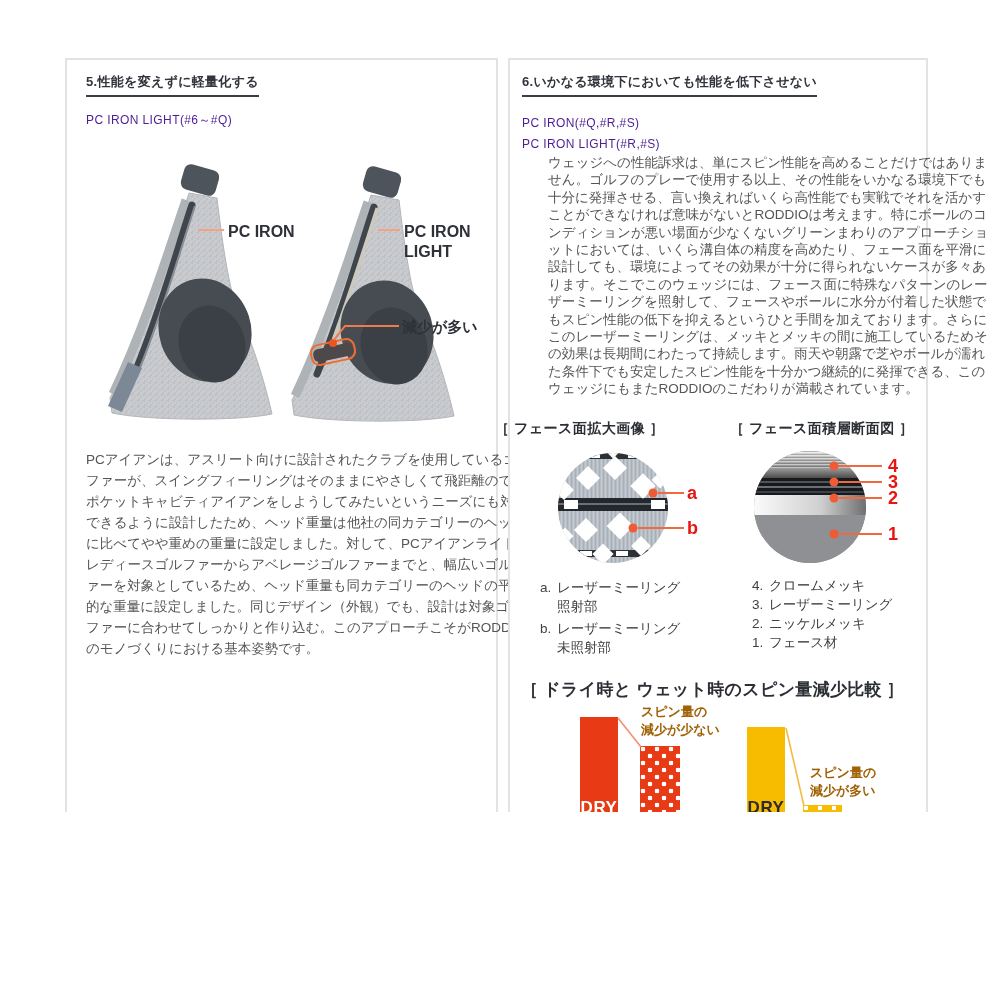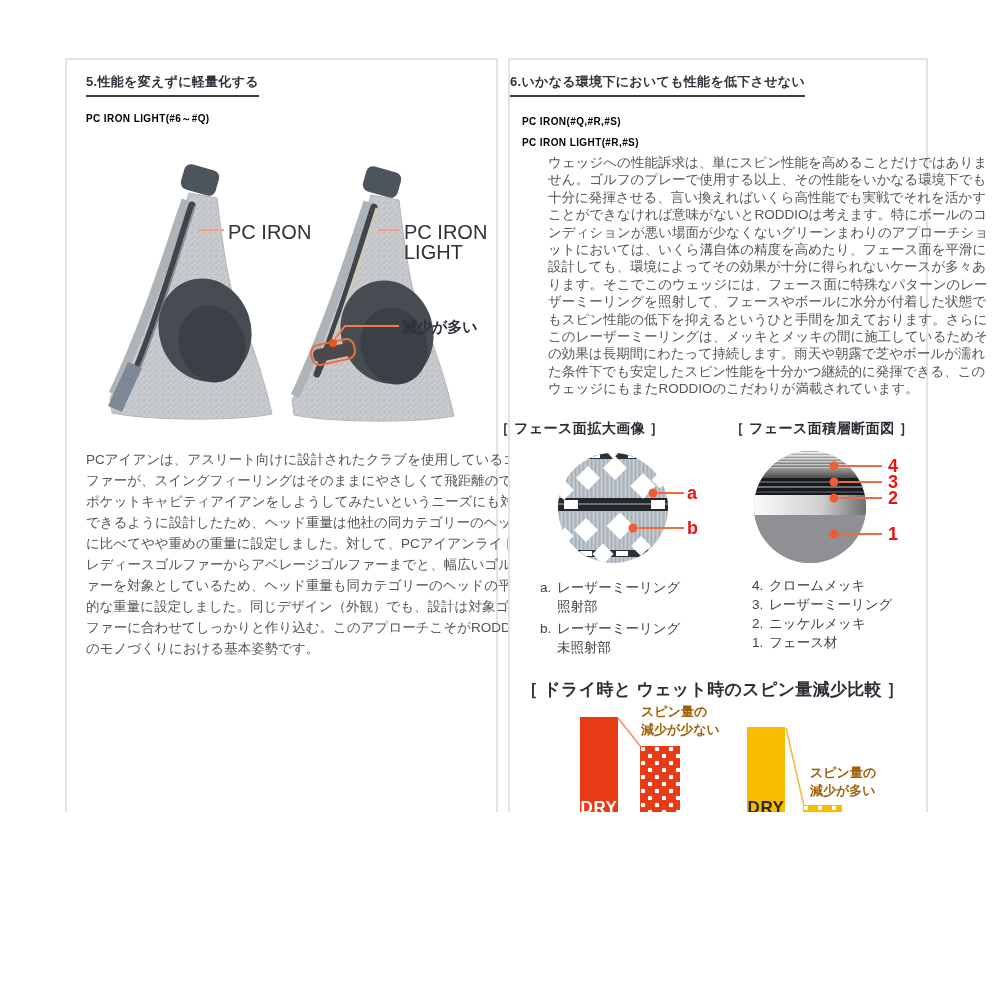--- a/index.html
+++ b/index.html
@@ -5,25 +5,25 @@
   * { margin:0; padding:0; box-sizing:border-box; }
   html,body { width:1000px; height:1000px; background:#fff;
     font-family:"Liberation Sans","DejaVu Sans",sans-serif; }
   #canvas { position:relative; width:1000px; height:812px; background:#fff; overflow:hidden; }
   .panel { position:absolute; top:58px; height:882px; border:2px solid #e3e3e3; background:#fff; }
   #panel-left  { left:65px;  width:433px; }
   #panel-right { left:508px; width:420px; }
   .abs { position:absolute; }
   .heading { font-size:13px; font-weight:bold; color:#31343c; letter-spacing:.3px;
              border-bottom:2px solid #3a3d45; padding-bottom:4px; display:inline-block; }
-  .product { font-size:10px; font-weight:bold; color:#000000; letter-spacing:.4px; }
+  .product { font-size:12px; font-weight:normal; color:#4c1d95; letter-spacing:.4px; }
   .bodytext { font-size:13.5px; color:#555; white-space:pre; }
   .bodytext.left  { line-height:21px; }
   .bodytext.right { line-height:17.4px; }
-  .club-label { font-size:20px; font-weight:normal; color:#2e3138; white-space:pre; line-height:20px; }
+  .club-label { font-size:16px; font-weight:bold; color:#2e3138; white-space:pre; line-height:20px; }
   .area-label { font-size:15px; font-weight:bold; color:#2e3138; }
   .diagram-title { font-size:14px; font-weight:bold; color:#2b2e34; letter-spacing:.5px; }
   .callout-letter { font-size:18px; font-weight:bold; color:#e8150f; }
   .legend-row { display:flex; font-size:13.5px; color:#414141; font-weight:500; line-height:19px; }
   .legend-marker { width:17px; flex:none; }
   .legend-text { white-space:pre-line; }
   .chart-title { font-size:17px; font-weight:bold; color:#2b2e34; letter-spacing:.3px; }
   .bar { position:absolute; }
   .bar-red { background:#e83a15; }
   .bar-yellow { background:#f7bb00; }
@@ -106,21 +106,21 @@
 ポケットキャビティアイアンをしようしてみたいというニーズにも対応
 できるように設計したため、ヘッド重量は他社の同カテゴリーのヘッド
 に比べてやや重めの重量に設定しました。対して、PCアイアンライトは
 レディースゴルファーからアベレージゴルファーまでと、幅広いゴルフ
 ァーを対象としているため、ヘッド重量も同カテゴリーのヘッドの平均
 的な重量に設定しました。同じデザイン（外観）でも、設計は対象ゴル
 ファーに合わせてしっかりと作り込む。このアプローチこそがRODDIO
 のモノづくりにおける基本姿勢です。</div>
 
   <div id="panel-right" class="panel">
-    <div class="abs" style="left:0; top:12px;">
+    <div class="abs" style="left:12px; top:12px;">
       <span class="heading">6.いかなる環境下においても性能を低下させない</span>
     </div>
     <div class="abs product" style="left:12px; top:56px;">PC IRON(#Q,#R,#S)</div>
     <div class="abs product" style="left:12px; top:77px;">PC IRON LIGHT(#R,#S)</div>
   </div>
 
   <div class="abs bodytext right" style="left:548px; top:154px; width:404px;">ウェッジへの性能訴求は、単にスピン性能を高めることだけではありま
 せん。ゴルフのプレーで使用する以上、その性能をいかなる環境下でも
 十分に発揮させる、言い換えればいくら高性能でも実戦でそれを活かす
 ことができなければ意味がないとRODDIOは考えます。特にボールのコ

